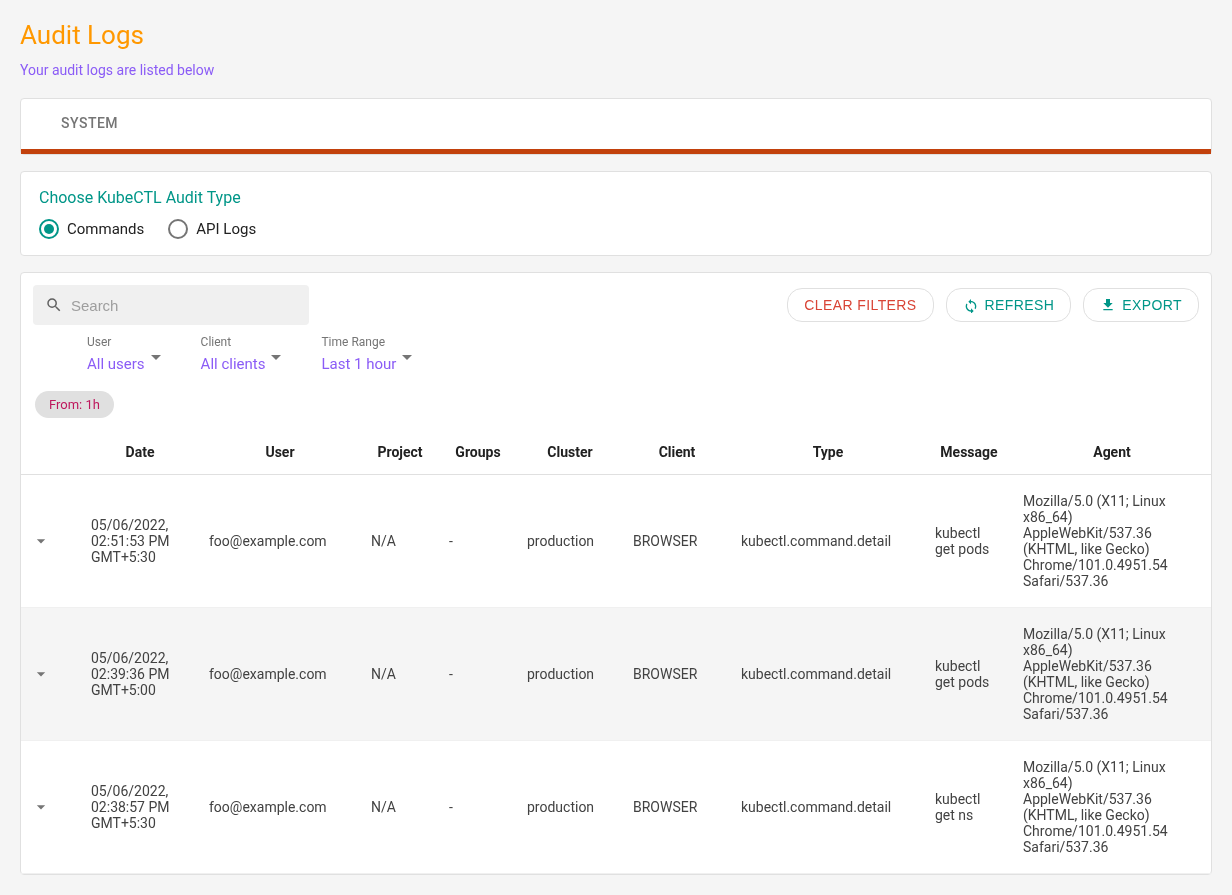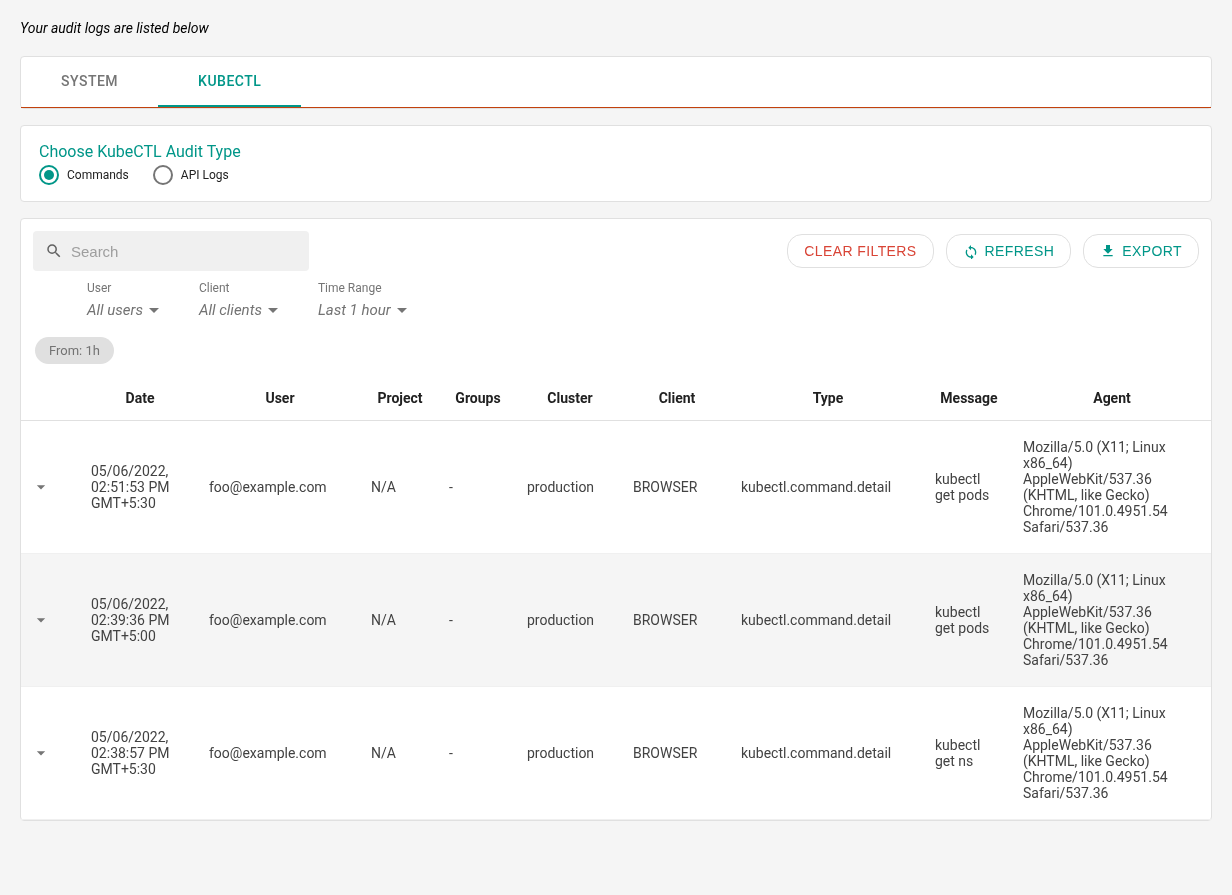--- a/index.html
+++ b/index.html
@@ -13,36 +13,35 @@
   .page {
     padding: 20px;
   }
   .page-title {
     color: #ff9800;
     font-size: 26px;
     font-weight: 400;
     margin-bottom: 12px;
   }
   .subtitle {
-    color: #000000;
-    font-style: italic;
+    color: #8b5cf6;
     font-size: 14px;
     margin-bottom: 20px;
   }
 
   .card {
     background: #fff;
     border: 1px solid #e0e0e0;
     border-radius: 4px;
     margin-bottom: 16px;
   }
 
   .tabs {
     display: flex;
-    border-bottom: 1px solid #c2410c;
+    border-bottom: 5px solid #c2410c;
   }
   .tab {
     padding: 16px 40px;
     font-size: 14px;
     font-weight: 500;
     letter-spacing: 0.5px;
     color: #757575;
     cursor: pointer;
     border-bottom: 2px solid transparent;
     text-transform: uppercase;
@@ -64,21 +63,22 @@
   .radio-group {
     display: flex;
     gap: 24px;
     align-items: center;
   }
   .radio-option {
     display: flex;
     align-items: center;
     gap: 8px;
     cursor: pointer;
-    font-size: 12px;
+    font-size: 15px;
+    margin-top: 8px;
   }
   .radio-circle {
     width: 20px;
     height: 20px;
     border: 2px solid #757575;
     border-radius: 50%;
     display: flex;
     align-items: center;
     justify-content: center;
   }
@@ -143,44 +143,43 @@
   .filter-col {
     display: flex;
     flex-direction: column;
     gap: 6px;
   }
   .filter-label {
     font-size: 12px;
     color: #757575;
   }
   .filter-value {
-    color: #737373;
+    color: #8b5cf6;
     font-size: 15px;
     font-weight: 400;
     display: flex;
-    align-items: center;
+    align-items: flex-start;
     gap: 4px;
     cursor: pointer;
-    font-style: italic;
   }
   .arrow-down {
     width: 0; height: 0;
     border-left: 5px solid transparent;
     border-right: 5px solid transparent;
     border-top: 5px solid #757575;
     margin-left: 2px;
   }
 
   .chip {
     display: inline-block;
     background: #e0e0e0;
     border-radius: 16px;
     padding: 6px 14px;
     font-size: 13px;
-    color: #737373;
+    color: #be185d;
     margin: 8px 0 12px 14px;
   }
 
   table {
     width: 100%;
     border-collapse: collapse;
     table-layout: fixed;
   }
   th {
     text-align: center;
@@ -210,26 +209,26 @@
     color: #757575;
     font-size: 18px;
   }
 
   svg { display: block; }
 </style>
 </head>
 <body>
 
 <div class="page">
+  <h1 class="page-title">Audit Logs</h1>
   <p class="subtitle">Your audit logs are listed below</p>
 
   <div class="card">
     <div class="tabs">
       <div class="tab">SYSTEM</div>
-      <div class="tab active">KUBECTL</div>
     </div>
   </div>
 
   <div class="card audit-type-section">
     <div class="audit-type-title">Choose KubeCTL Audit Type</div>
     <div class="radio-group">
       <div class="radio-option">
         <span class="radio-circle selected">
             <span class="radio-dot"></span>
           </span>

